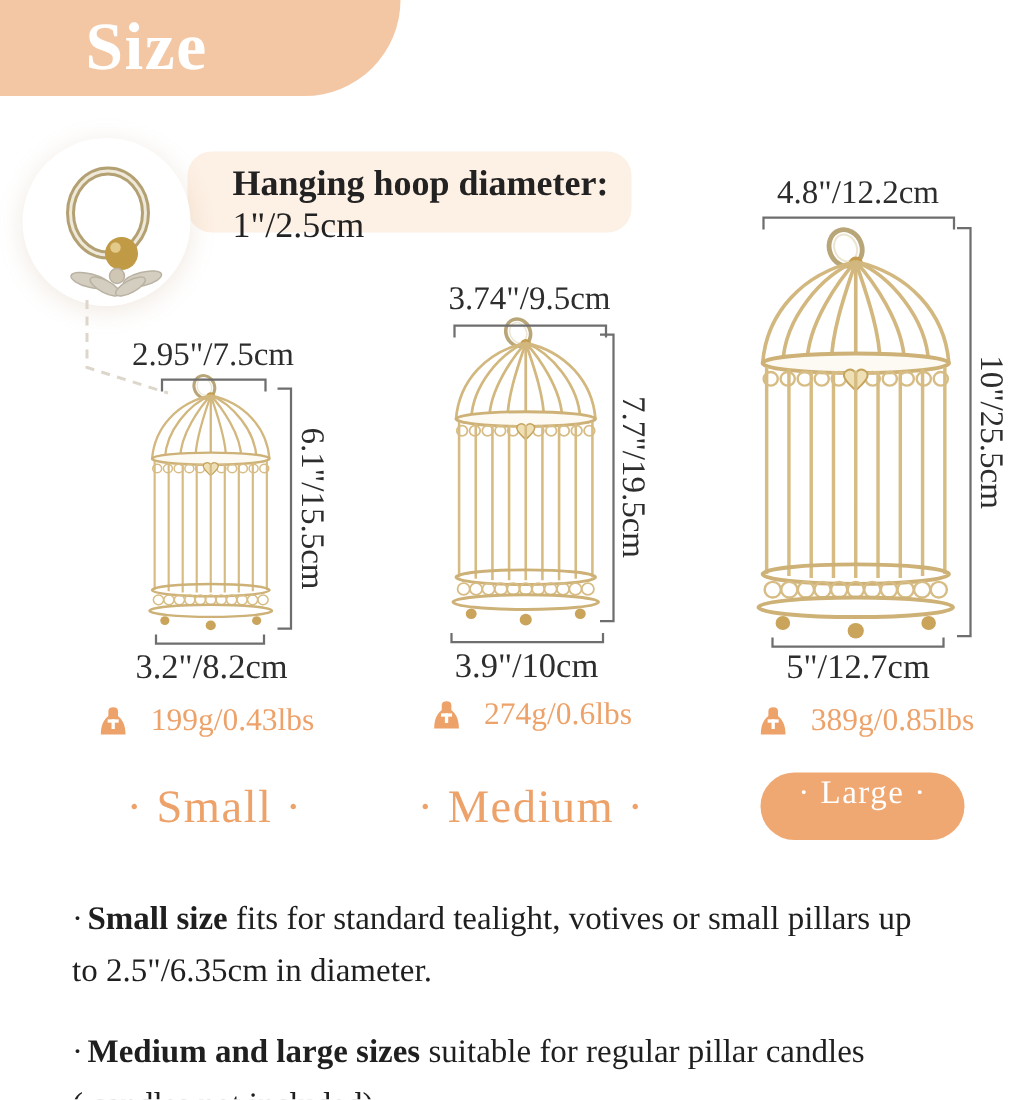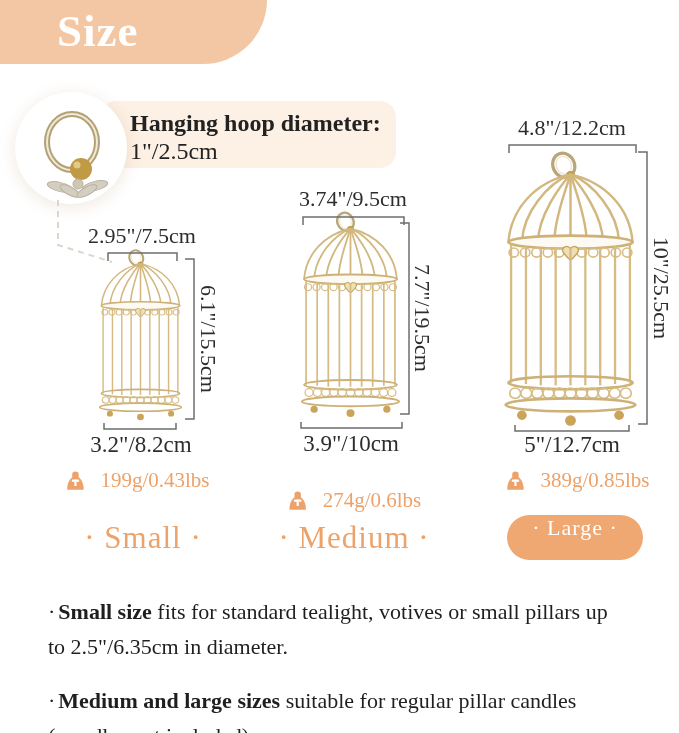--- a/index.html
+++ b/index.html
@@ -11,21 +11,21 @@
   .ribbon{
     position:absolute;left:0;top:0;width:267px;height:64px;
     background:#f3c7a4;border-radius:0 0 80px 0;
   }
   .ribbon-title{
     position:absolute;left:57px;top:0;line-height:62px;
     font-size:45px;font-weight:bold;color:#ffffff;letter-spacing:1px;
   }
   
   .callout-band{
-    position:absolute;left:100px;top:101px;width:296px;height:67px;
+    position:absolute;left:125px;top:101px;width:296px;height:54px;
     background:#fdf0e4;border-radius:16px;z-index:1;
   }
   .callout-title{position:absolute;left:30px;top:9px;font-size:24px;font-weight:bold;color:#222;}
   .callout-value{position:absolute;left:30px;top:37px;font-size:24px;color:#222;}
   .hoop-circle{
     position:absolute;left:15px;top:92px;width:112px;height:112px;border-radius:50%;
     background:#ffffff;box-shadow:0 3px 16px rgba(185,150,115,0.22);z-index:2;
   }
   
   .overlay{position:absolute;left:0;top:0;z-index:3;pointer-events:none;}
@@ -202,21 +202,21 @@
   <div class="dimtxt basetxt" style="left:572px;top:445px;">5"/12.7cm</div>
 
   <div class="weight" style="left:137px;top:480px;">
     <svg width="22" height="22" viewBox="0 0 24 24">
       <path d="M3,22 C3,14 6,10.5 8.5,8.5 L8.5,5 Q8.5,2.2 12,2.2 Q15.5,2.2 15.5,5 L15.5,8.5 C18,10.5 21,14 21,22 Z" fill="#eda26a"></path>
       <rect x="8" y="11" width="8" height="2.4" fill="#ffffff"></rect>
       <rect x="10.8" y="11" width="2.4" height="7" fill="#ffffff"></rect>
     </svg>
     <span>199g/0.43lbs</span>
   </div>
-  <div class="weight" style="left:354px;top:500px;justify-content:flex-end;">
+  <div class="weight" style="left:354px;top:476px;justify-content:flex-end;">
     <svg width="22" height="22" viewBox="0 0 24 24">
       <path d="M3,22 C3,14 6,10.5 8.5,8.5 L8.5,5 Q8.5,2.2 12,2.2 Q15.5,2.2 15.5,5 L15.5,8.5 C18,10.5 21,14 21,22 Z" fill="#eda26a"></path>
       <rect x="8" y="11" width="8" height="2.4" fill="#ffffff"></rect>
       <rect x="10.8" y="11" width="2.4" height="7" fill="#ffffff"></rect>
     </svg>
     <span>274g/0.6lbs</span>
   </div>
   <div class="weight" style="left:577px;top:480px;justify-content:center;">
     <svg width="22" height="22" viewBox="0 0 24 24">
       <path d="M3,22 C3,14 6,10.5 8.5,8.5 L8.5,5 Q8.5,2.2 12,2.2 Q15.5,2.2 15.5,5 L15.5,8.5 C18,10.5 21,14 21,22 Z" fill="#eda26a"></path>

